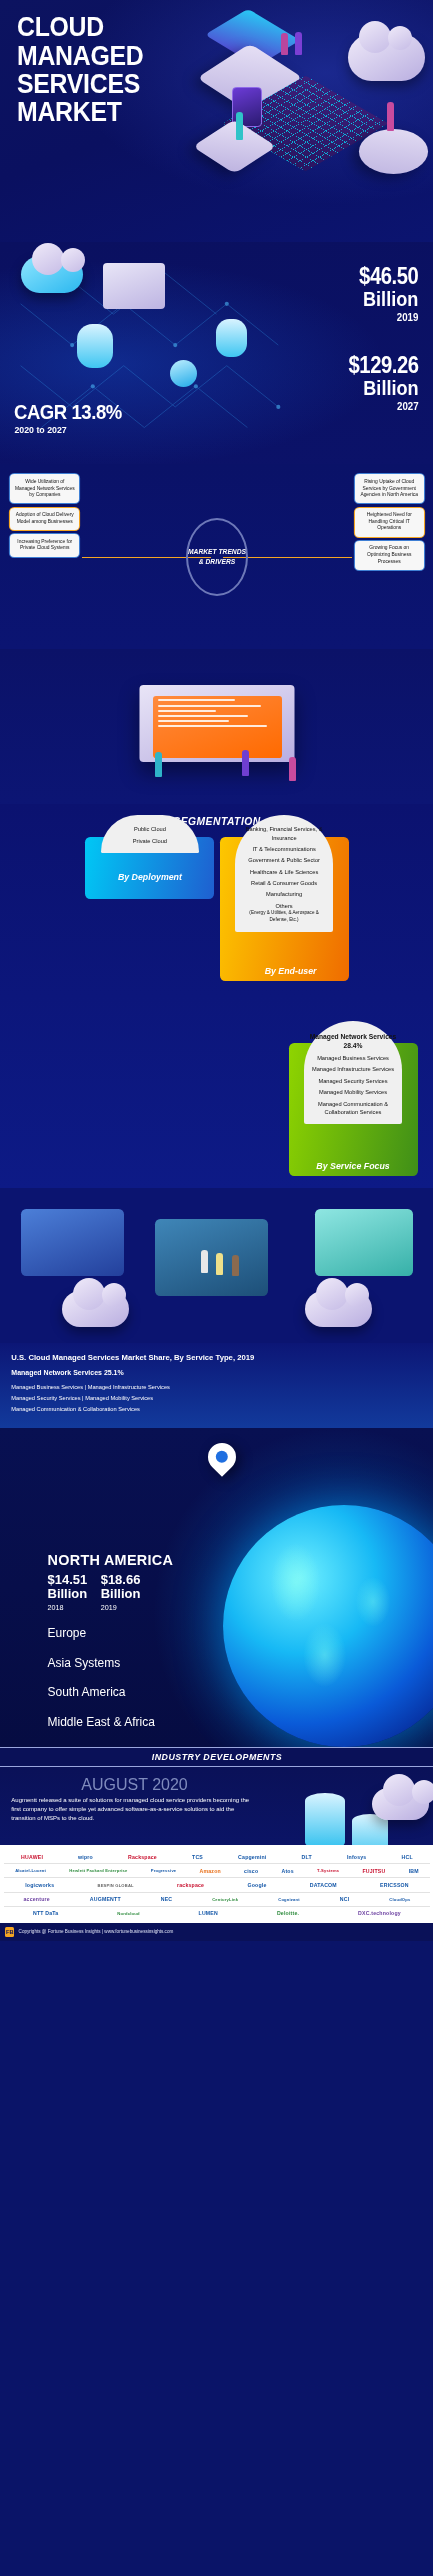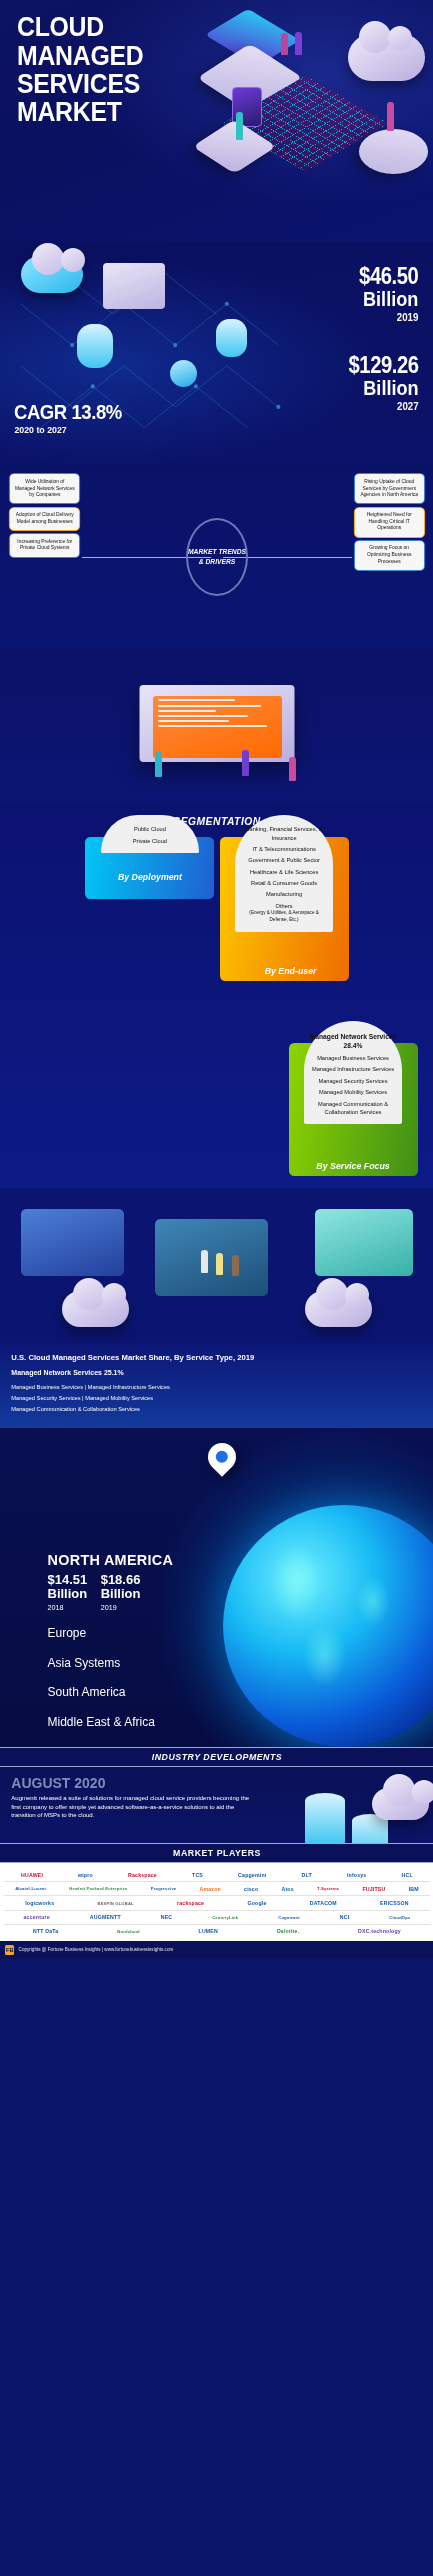--- a/index.html
+++ b/index.html
@@ -227,21 +227,21 @@
     border-top:0.5px solid #9aa6dd; border-bottom:0.5px solid #9aa6dd;
     text-align:center; padding:4.1px 0; margin:0;
     font-size:8.8px; font-weight:bold; font-style:italic; letter-spacing:0.5px;
     background:#0a1158;
   }
   .ind {
     position:relative; background:linear-gradient(180deg,#0a1158,#0b1466);
     padding:9.3px 0 13.4px; overflow:hidden;
   }
   .ind-item { padding:0 11.3px; margin-bottom:9.3px; position:relative; z-index:2; width:62%; }
-  .ind-date { font-size:14px; font-weight:bold; color:#7f8bbd; line-height:1.1; }
+  .ind-date { font-size:16px; font-weight:normal; color:#7f8bbd; line-height:1.1;text-align:center; }
   .ind-body { font-size:6px; line-height:1.45; margin-top:2.1px; }
   .ind-art { position:absolute; right:5.2px; top:20.6px; width:134px; height:124px; z-index:1; }
 
   
   .players-head {
     border-top:0.5px solid #9aa6dd; border-bottom:0.5px solid #9aa6dd;
     text-align:center; padding:4.1px 0; background:#0a1158;
     font-size:8.8px; font-weight:bold; letter-spacing:0.5px;
   }
   .players { background:#fff; padding:5.2px 4.1px 3.1px; }
@@ -490,21 +490,20 @@
       <div class="person" style="left:30px;top:57px;height:20.6px;background:#2f6fd0;"></div>
       <div class="person" style="left:88px;top:66px;height:19.6px;background:#e8dfc8;"></div>
     </div>
 
     <div class="ind-item">
       <div class="ind-date">AUGUST 2020</div>
       <div class="ind-body">Augmentt released a suite of solutions for managed cloud service providers becoming the first company to offer simple yet advanced software-as-a-service solutions to aid the transition of MSPs to the cloud.</div>
     </div>
   </section>
 
-  <div class="players-head">MARKET PLAYERS</div>
   <section class="players">
 
     <div class="p-row">
       <div class="p-logo red">HUAWEI</div>
       <div class="p-logo blue">wipro</div>
       <div class="p-logo red">Rackspace</div>
       <div class="p-logo blue">TCS</div>
       <div class="p-logo blue">Capgemini</div>
       <div class="p-logo blue">DLT</div>
       <div class="p-logo blue">Infosys</div>

